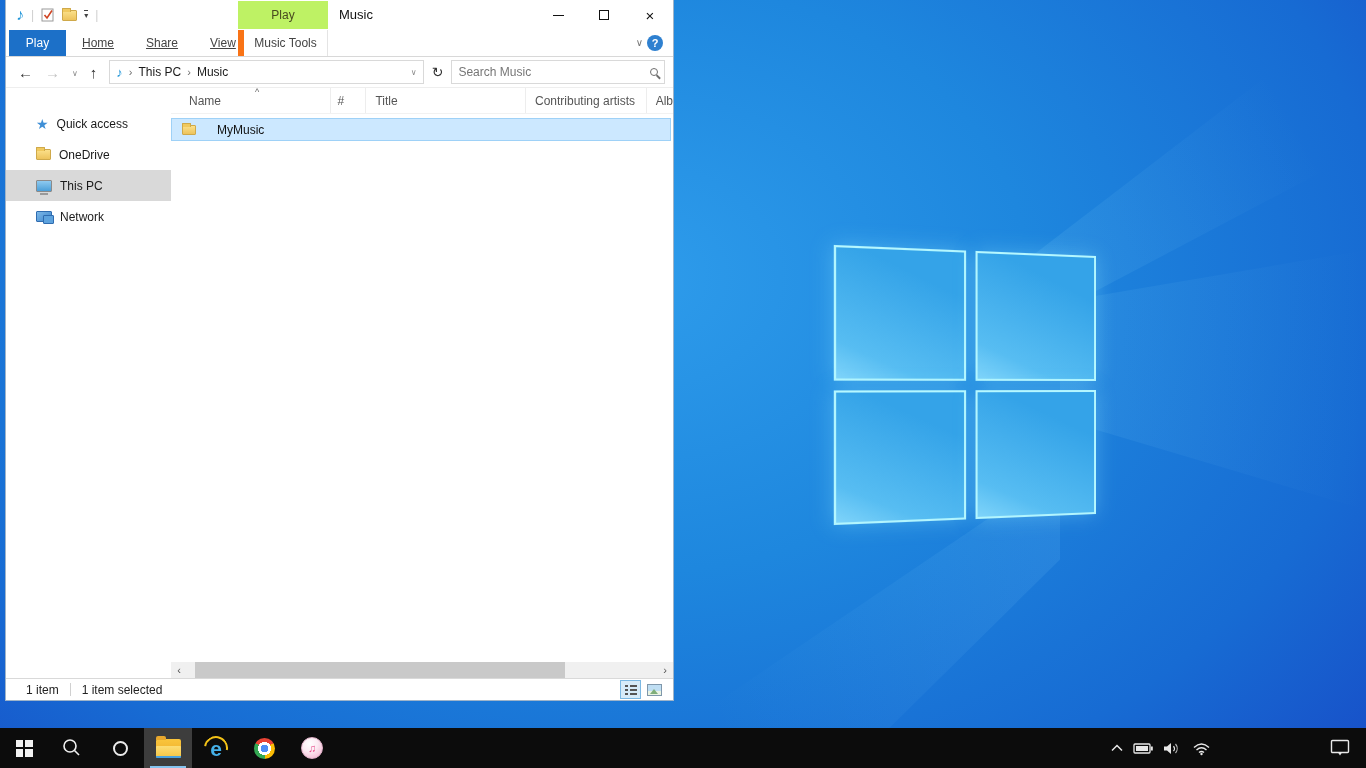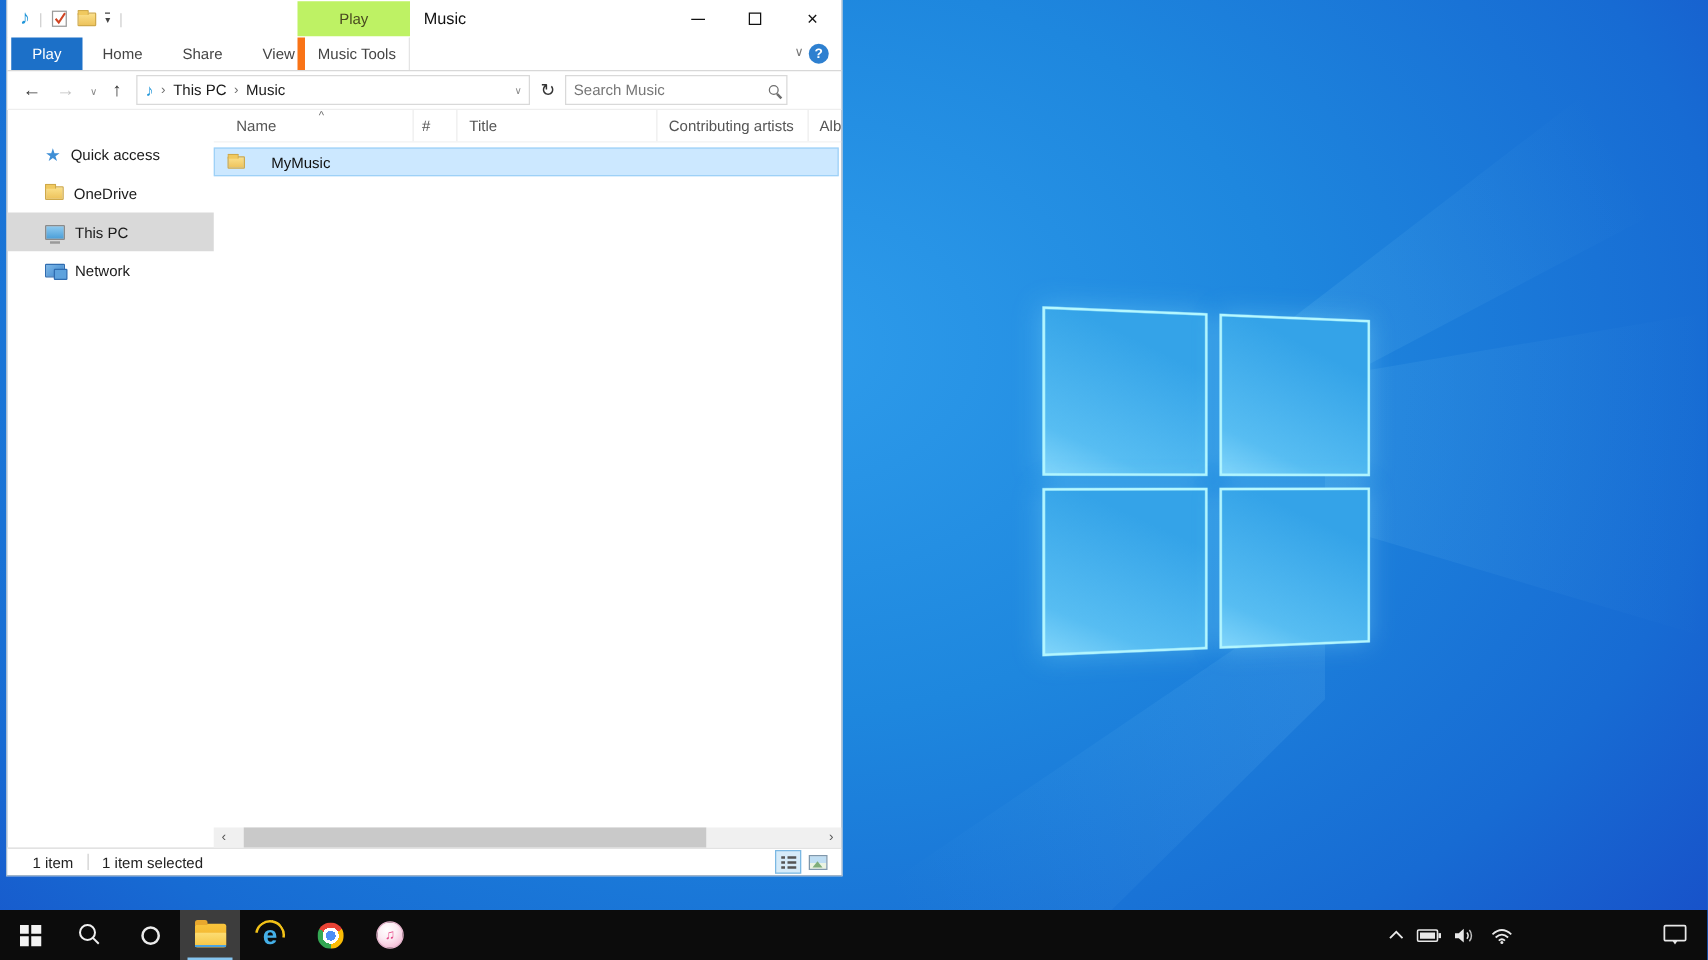--- a/index.html
+++ b/index.html
@@ -42,40 +42,40 @@
   .win-title { position:absolute; left:333px; top:0; line-height:30px; font-size:13px; color:#111; }
   .caption { position:absolute; right:0; top:0; display:flex; }
   .cap-btn { width:46px; height:30px; display:flex; align-items:center; justify-content:center; color:#111; }
   .glyph-min { width:11px; border-bottom:1px solid #111; height:1px; }
   .glyph-max { width:10px; height:10px; border:1px solid #111; }
   .glyph-close { font-size:15px; line-height:1; }
 
   .tabs-row { height:27px; flex:none; position:relative; display:flex; align-items:stretch;
     border-bottom:1px solid #d8d8d8; font-size:12px; color:#444; background:#fff; }
   .file-tab { width:57px; margin-left:3px; display:flex; align-items:center; justify-content:center; color:#fff; }
-  .tab { padding:0 16px; display:flex; align-items:center; }
+  .tab { padding:0 16px; display:flex; align-items:center;text-decoration:underline; }
   .ctx-tab { position:absolute; left:232px; top:0; width:90px; height:26px;
     display:flex; align-items:center; justify-content:center;
     border-left:6px solid #f97316; border-right:1px solid #e4e4e4; background:#fff; }
   .ribbon-caret { position:absolute; right:30px; top:7px; font-size:10px; color:#777; }
   .help-btn { position:absolute; right:10px; top:5px; width:16px; height:16px; border-radius:50%;
     background:#2e80d0; color:#fff; font-size:11px; font-weight:bold;
     display:flex; align-items:center; justify-content:center; }
 
   .addr-row { height:31px; flex:none; display:flex; align-items:center; padding:0 8px 0 12px;
     border-bottom:1px solid #eee; background:#fff; }
   .nav-btn { color:#333; font-size:15px; line-height:1; margin-right:12px; }
   .nav-btn.disabled { color:#c3c3c3; }
   .nav-caret { font-size:8px; color:#8a8a8a; margin:2px 12px 0 0; }
   .addr-box { width:315px; height:24px; border:1px solid #d9d9d9; display:flex; align-items:center;
     padding:0 6px; font-size:12px; color:#1a1a1a; gap:6px; }
   .crumb-sep { color:#6d6d6d; font-size:11px; }
   .addr-box .spacer { flex:1; }
   .refresh-btn { color:#333; font-size:14px; margin:0 8px; }
-  .search-box { width:178px; height:24px; border:1px solid #d9d9d9; display:flex; align-items:center; padding:0 6px; }
+  .search-box { width:214px; height:24px; border:1px solid #d9d9d9; display:flex; align-items:center; padding:0 6px; }
   .search-box input { flex:1; border:none; outline:none; font-size:12px; color:#1a1a1a;
     font-family:inherit; background:transparent; }
   .search-box input::placeholder { color:#767676; }
   .mag { width:8px; height:8px; border:1.5px solid #6e6e6e; border-radius:50%; position:relative; flex:none; }
   .mag::after { content:''; position:absolute; width:5px; height:1.5px; background:#6e6e6e;
     right:-4px; bottom:-2px; transform:rotate(45deg); }
 
   .main { flex:1; display:flex; min-height:0; position:relative; }
   .sidebar { width:165px; flex:none; padding-top:20px; }
   .side-item { height:31px; display:flex; align-items:center; padding-left:30px; gap:8px;

